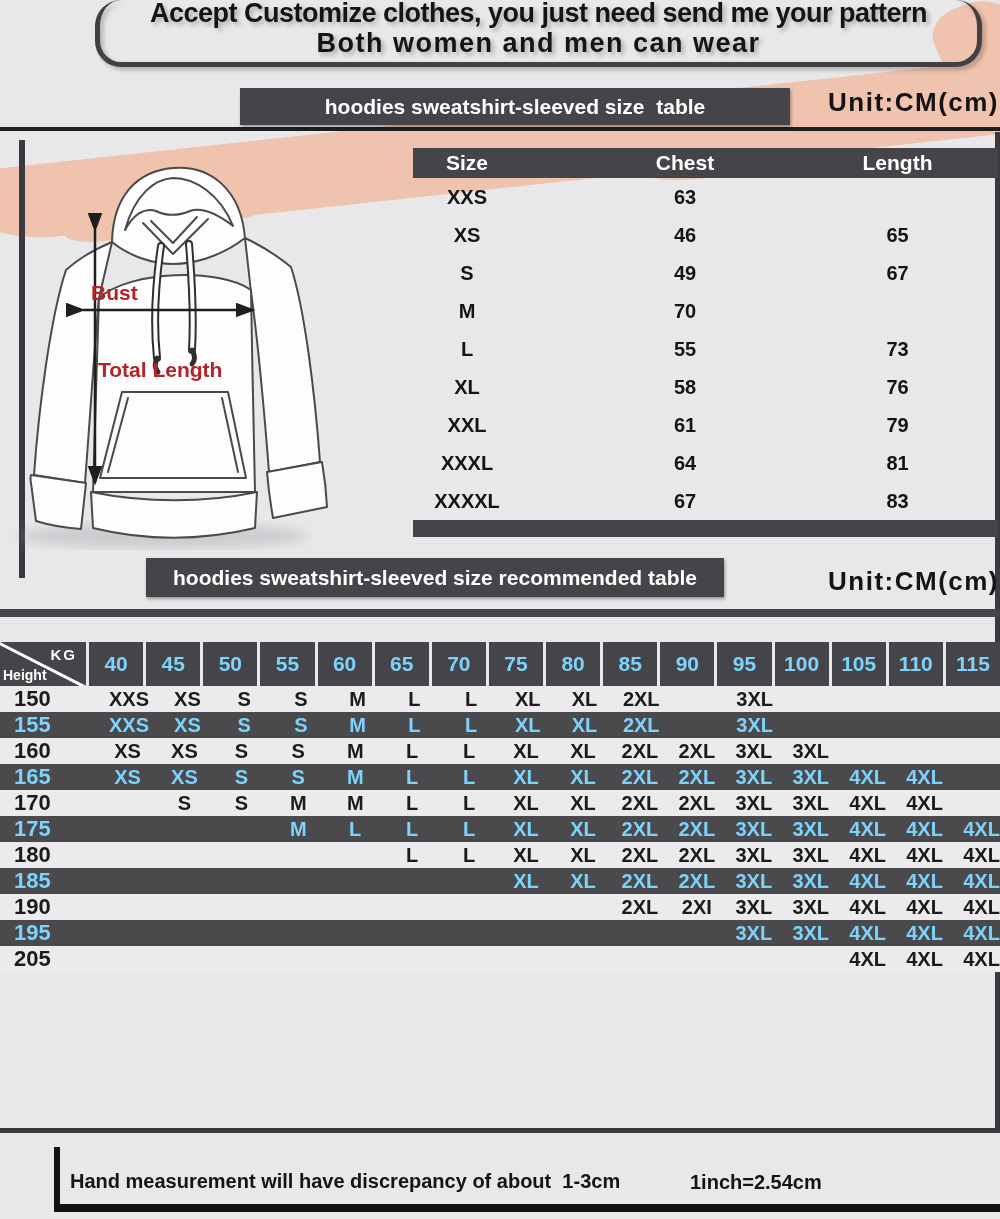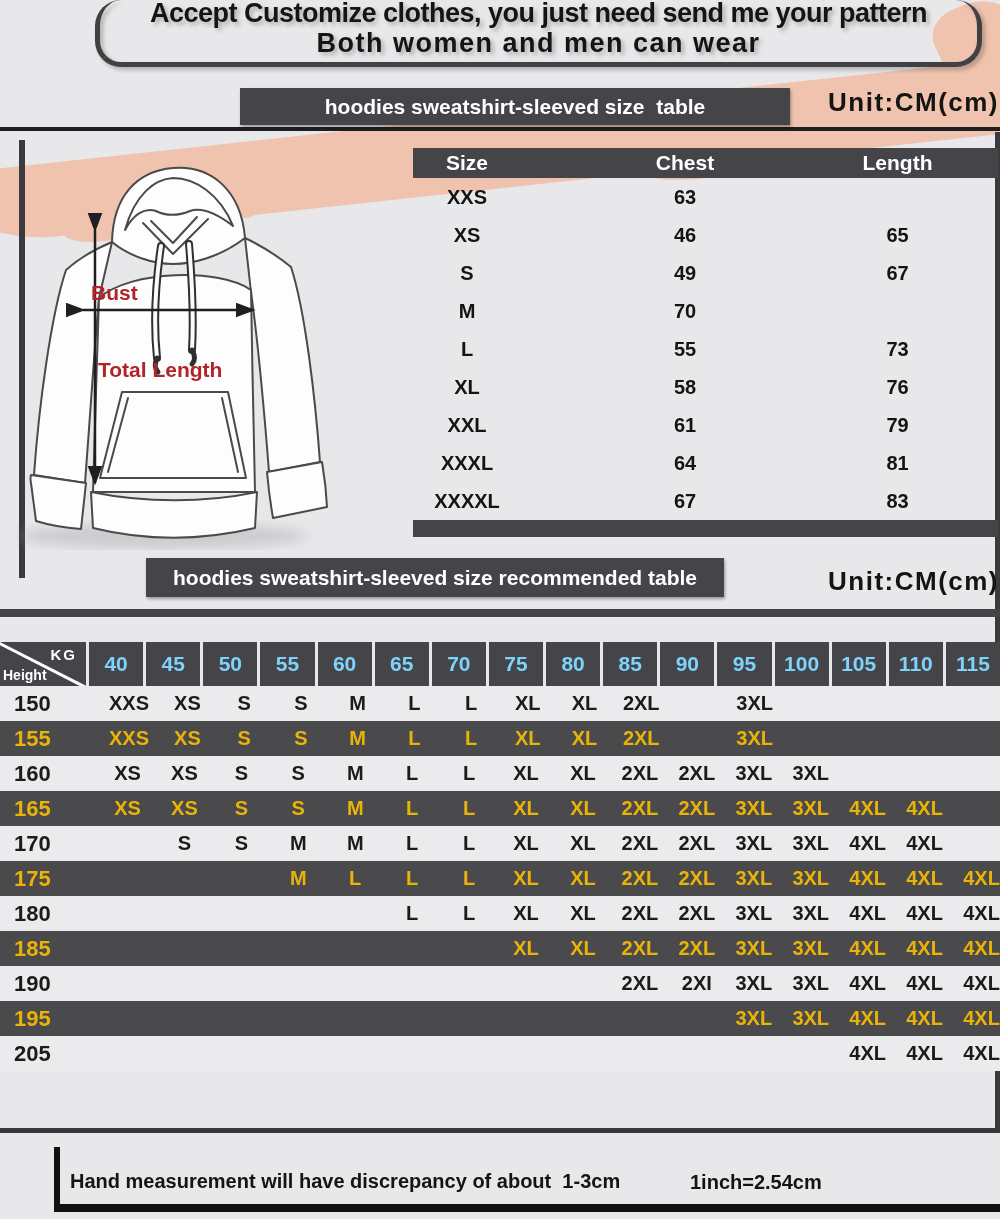--- a/index.html
+++ b/index.html
@@ -65,23 +65,23 @@
   
   .reco{left:0;top:642px;width:1000px;z-index:2;}
   .rt-head{display:grid;grid-template-columns:86px repeat(16,1fr);column-gap:3px;height:44px;}
   .rt-hcell{background:#454448;color:#7dd3fc;display:flex;align-items:center;justify-content:center;
     font-size:21px;}
   .diag{position:relative;background:#454448;overflow:hidden;}
   .diag::after{content:"";position:absolute;top:0;left:0;width:97px;height:3px;background:#fff;
     transform:rotate(27deg);transform-origin:0 0;}
   .diag .kg{position:absolute;top:4px;right:9px;color:#fff;font-size:15px;letter-spacing:2px;}
   .diag .hgt{position:absolute;bottom:3px;left:3px;color:#fff;font-size:14px;}
-  .rt-row{display:grid;grid-template-columns:89px repeat(16,1fr);height:35px;align-items:center;gap:20px;}
+  .rt-row{display:grid;grid-template-columns:89px repeat(16,1fr);height:26px;align-items:center;gap:20px;}
   .rt-row.light{background:#ebebed;color:#1b1b1b;}
-  .rt-row.dark{background:#4a494c;color:#eab308;}
+  .rt-row.dark{background:#4a494c;color:#7dd3fc;}
   .rt-hlabel{font-size:22px;padding-left:14px;}
   .rt-cell{text-align:center;font-size:20px;}
 
   
   .note-vline{left:54px;top:1147px;width:6px;height:65px;background:#111;z-index:2;}
   .note-hline{left:54px;top:1204px;width:946px;height:8px;background:#111;z-index:2;}
   .note-text{left:70px;top:1170px;font-size:20px;z-index:2;}
   .note-conv{left:690px;top:1171px;font-size:20px;z-index:2;}
 
   

